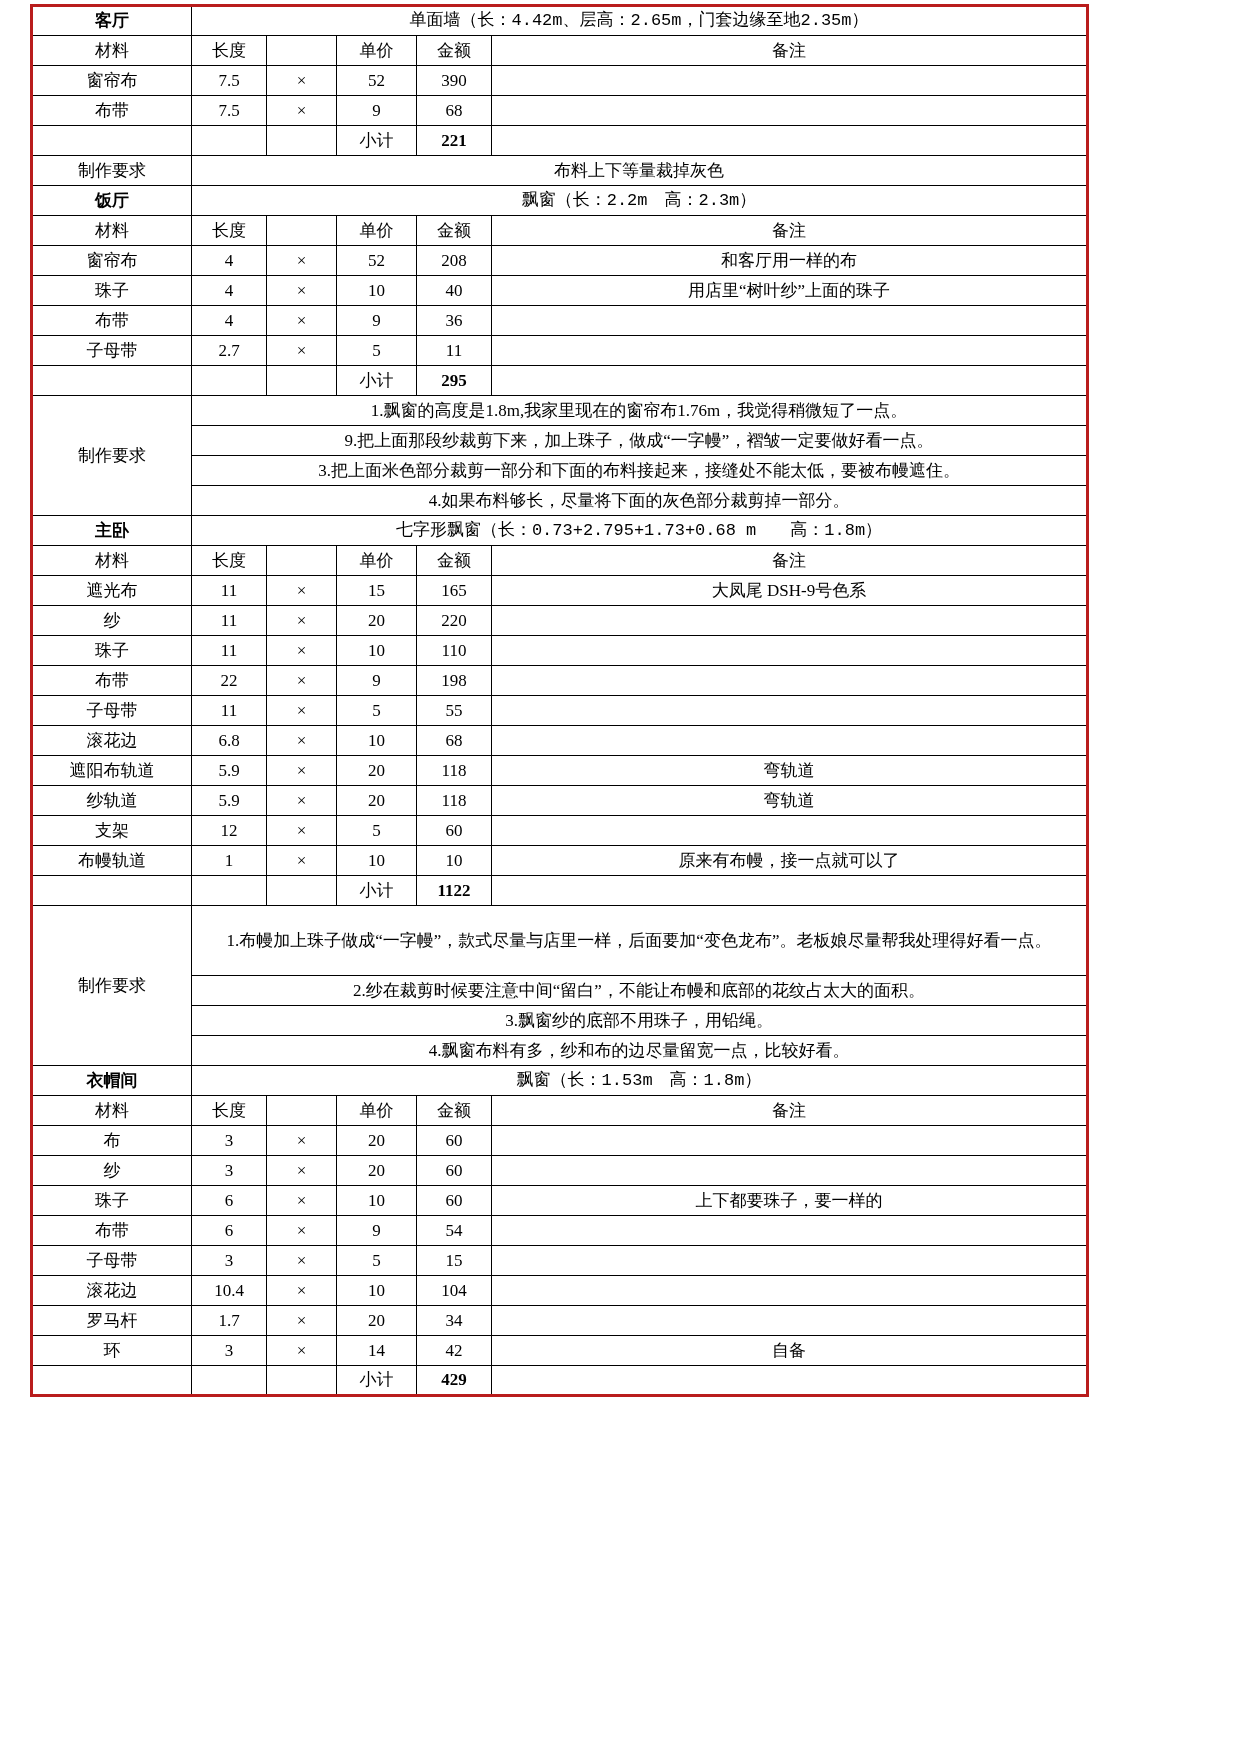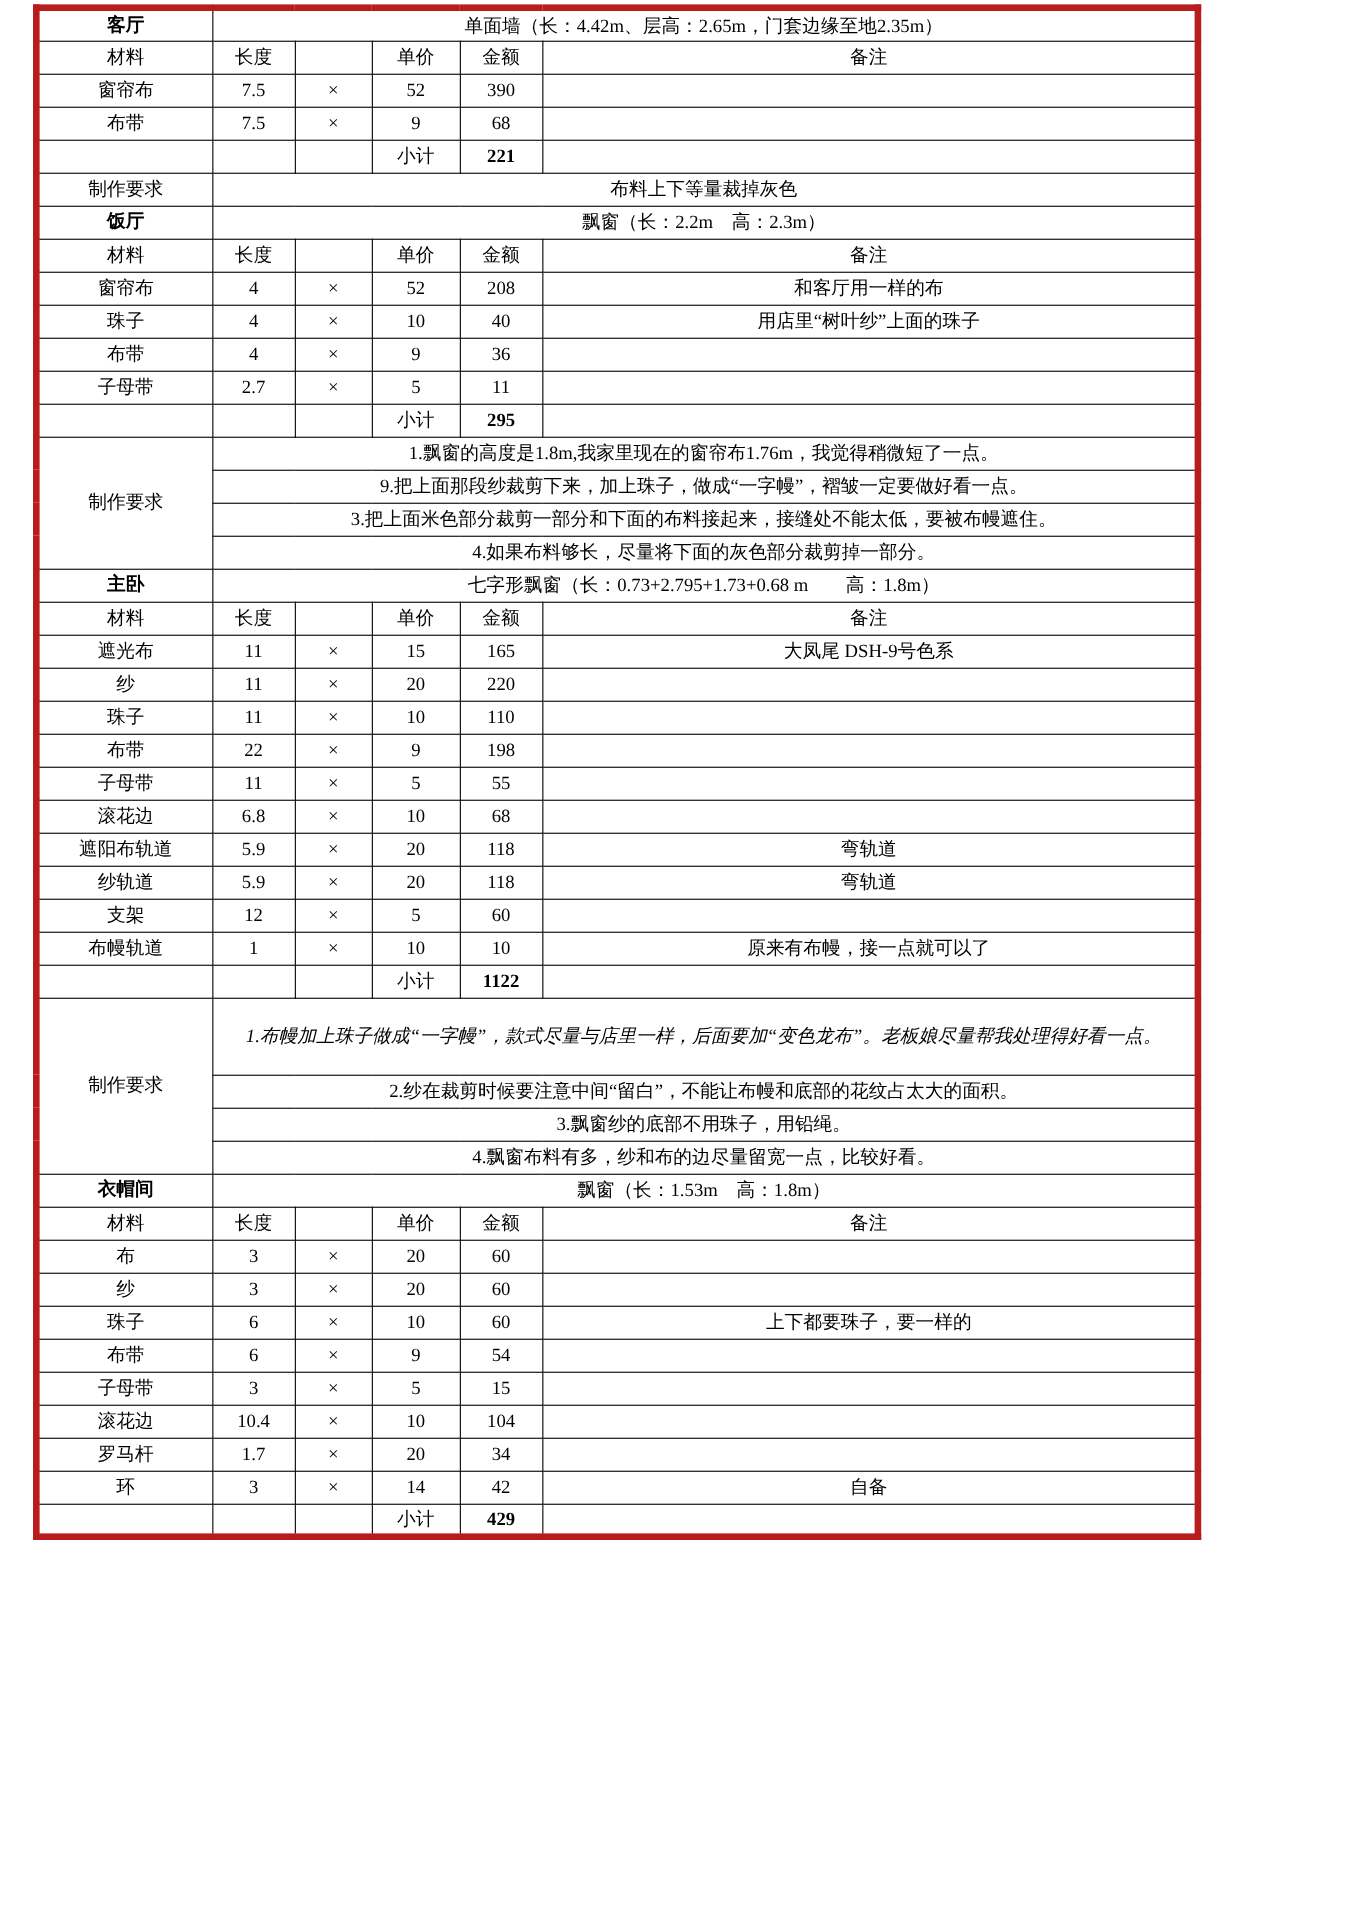--- a/index.html
+++ b/index.html
@@ -18,21 +18,21 @@
     position: relative;
     width: 1240px;
     height: 1753px;
     box-sizing: border-box;
     padding: 4px 0 0 30px;
   }
   table.sheet {
     border-collapse: collapse;
     table-layout: fixed;
     width: 1056px;
-    border: 6px solid #b91c1c;
+    border: 3px solid #b91c1c;
   }
   table.sheet td {
     border: 1px solid #000;
     padding: 1px 3px;
     font-size: 17px;
     line-height: 1.25;
     vertical-align: middle;
     text-align: center;
     height: 30px;
     box-sizing: border-box;
@@ -48,36 +48,37 @@
   col.c5 { width: 596px; }
 
   .room-name {
     font-weight: bold;
     font-size: 19px;
     font-family: "DejaVu Sans", "Liberation Sans", sans-serif;
   }
   .room-spec {
     text-align: center;
     font-size: 17px;
+    font-family: Liberation Mono, monospace;
   }
   .colhead { font-size: 17px; }
   .num { font-size: 17px; }
   .times { font-size: 16px; }
   .subtotal-label { font-size: 17px; }
   .subtotal-value { font-weight: bold; font-size: 17px; }
   .remark { font-size: 17px; text-align: center; }
   .req-label { font-size: 17px; }
   .req-text {
     text-align: left;
     font-size: 16.5px;
     white-space: normal;
     padding-left: 6px;
     line-height: 1.45;
   }
-  .req-text.xtall { height: 70px; font-style: italic; }
+  .req-text.xtall { height: 70px; }
   .thickrow td { border-top: 2px solid #000; }
 </style>
 </head>
 <body>
 
 <div class="page">
   <table class="sheet">
     <colgroup>
       <col class="c0">
         <col class="c1">

